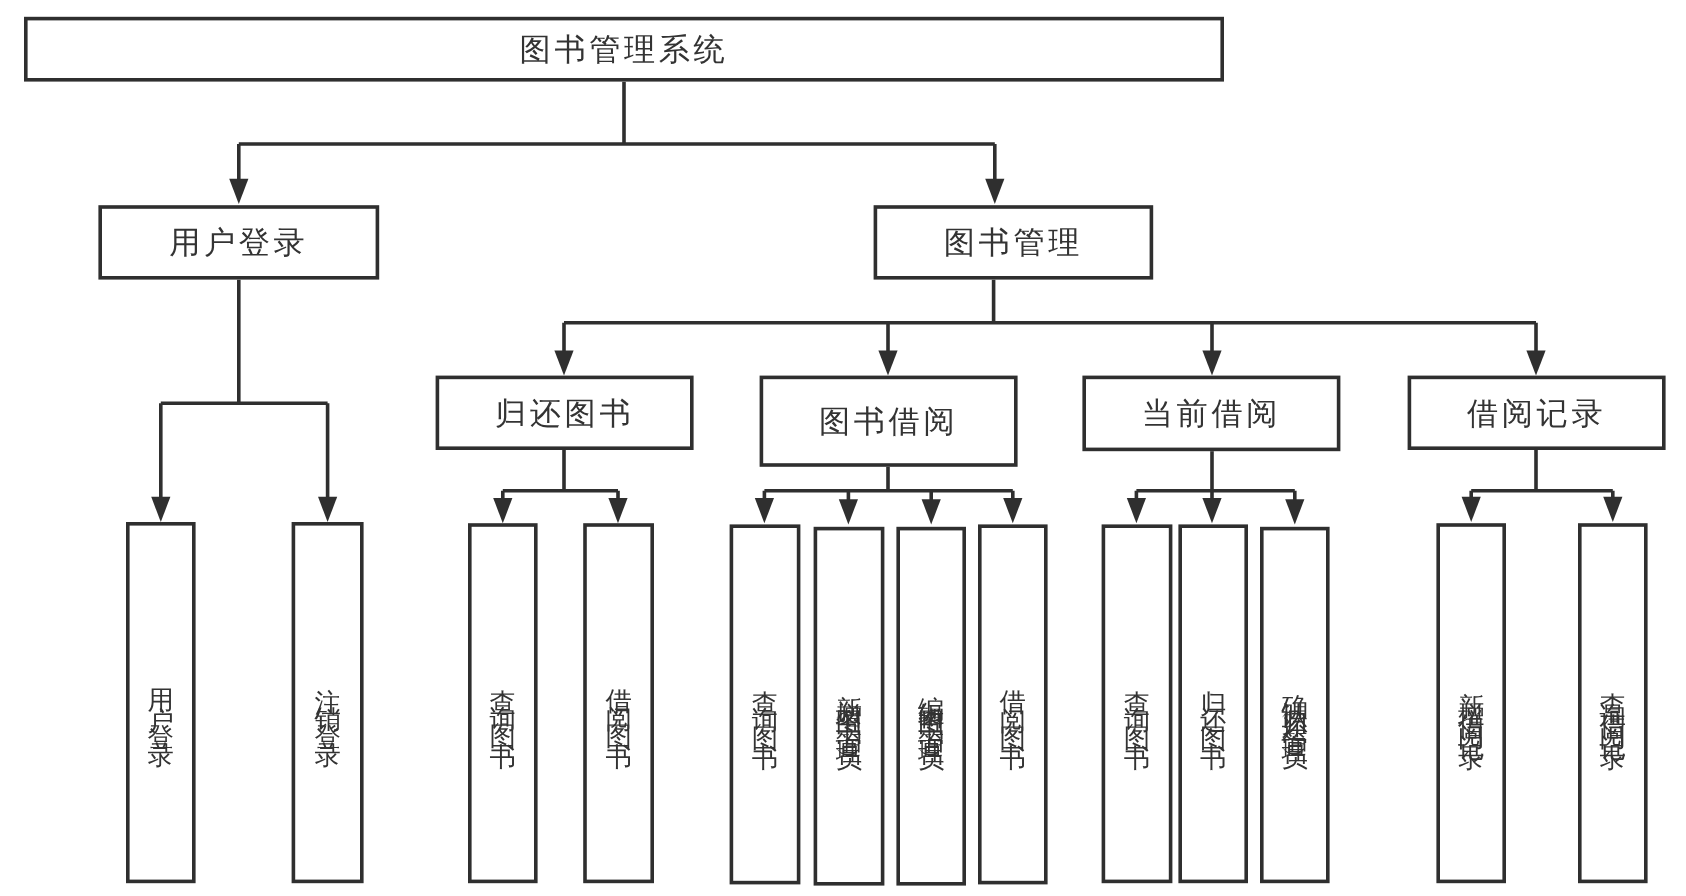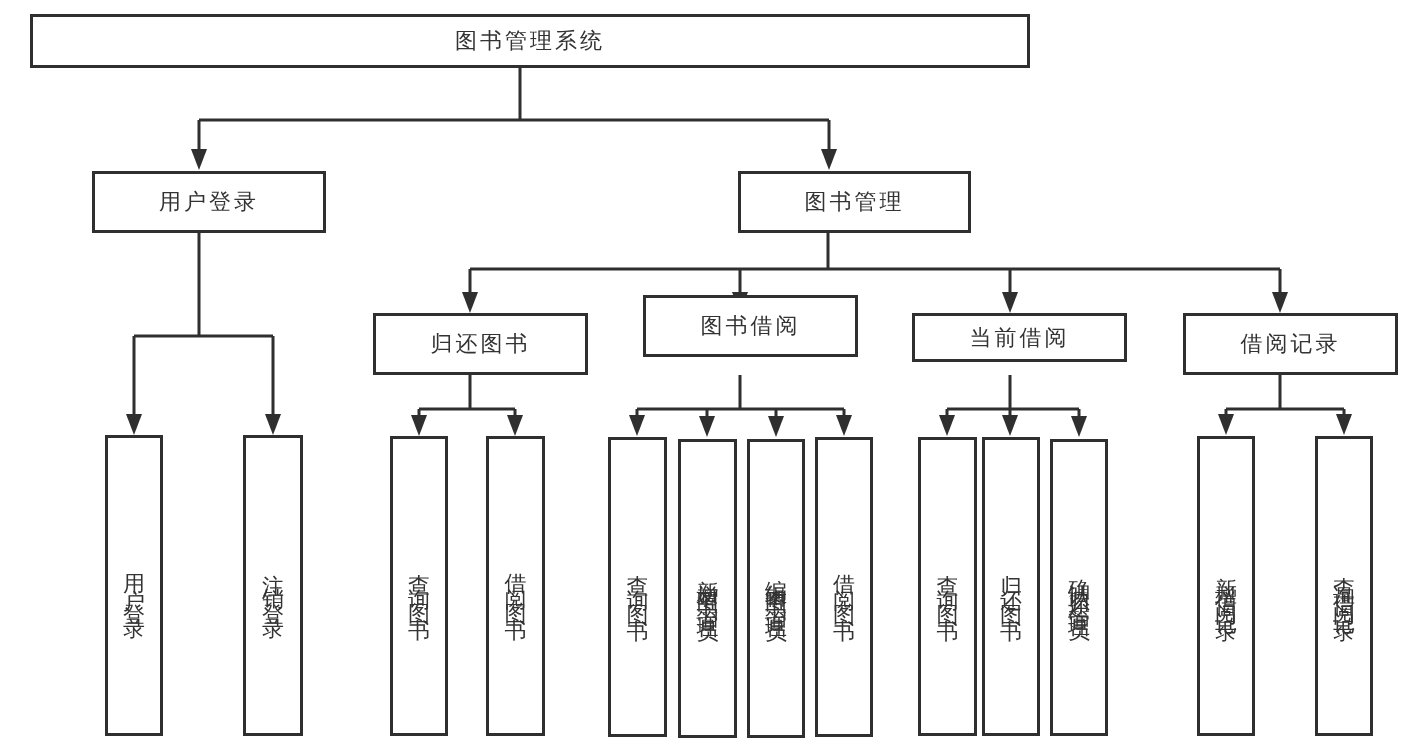--- a/index.html
+++ b/index.html
@@ -13,21 +13,21 @@
   body{font-family:"Liberation Sans","DejaVu Sans",sans-serif;color:var(--text);}
   .stage{position:relative;width:1405px;height:747px;background:var(--bg);overflow:hidden;}
   .wires{position:absolute;left:0;top:0;width:1405px;height:747px;}
   .wires path{stroke:var(--line);stroke-width:3;fill:none;}
   .wires polygon{fill:var(--line);}
   .box{
     position:absolute;background:#fff;border:3px solid var(--line);
     display:flex;align-items:center;justify-content:center;
     color:var(--text);white-space:nowrap;
   }
-  .h{font-size:22px;letter-spacing:3px;margin-left:10px;}
+  .h{font-size:26px;letter-spacing:3px;}
   .v{
     writing-mode:vertical-lr;text-orientation:mixed;
     font-size:22px;white-space:normal;
   }
   .sp15{letter-spacing:15px;}
   .sp9{letter-spacing:9px;}
   .sp6{letter-spacing:6px;}
   .watermark{
     position:absolute;right:3px;bottom:4px;z-index:3;
     font-size:19px;letter-spacing:1px;color:var(--wm);
@@ -80,22 +80,22 @@
       <polygon points="1336,414 1352,414 1344,435"></polygon>
     </g>
   </svg>
 
   <div class="box h" style="left:20px;top:14px;width:1000px;height:54px;">图书管理系统</div>
 
   <div class="box h" style="left:82px;top:171px;width:234px;height:62px;">用户登录</div>
   <div class="box h" style="left:728px;top:171px;width:233px;height:62px;">图书管理</div>
 
   <div class="box h" style="left:363px;top:313px;width:215px;height:62px;">归还图书</div>
-  <div class="box h" style="left:633px;top:295px;width:215px;height:62px;">图书借阅</div>
-  <div class="box h" style="left:902px;top:313px;width:215px;height:49px;">当前借阅</div>
+  <div class="box h" style="left:633px;top:313px;width:215px;height:76px;">图书借阅</div>
+  <div class="box h" style="left:902px;top:313px;width:215px;height:63px;">当前借阅</div>
   <div class="box h" style="left:1173px;top:313px;width:215px;height:62px;">借阅记录</div>
 
   <div class="box v sp15" style="left:105px;top:435px;width:58px;height:301px;">用户登录</div>
   <div class="box v sp15" style="left:243px;top:435px;width:60px;height:301px;">注销登录</div>
 
   <div class="box v sp15" style="left:390px;top:436px;width:58px;height:300px;">查询图书</div>
   <div class="box v sp15" style="left:486px;top:436px;width:59px;height:300px;">借阅图书</div>
 
   <div class="box v sp15" style="left:608px;top:437px;width:59px;height:300px;">查询图书</div>
   <div class="box v sp6" style="left:678px;top:439px;width:59px;height:299px;">新增图书（管理员）</div>

